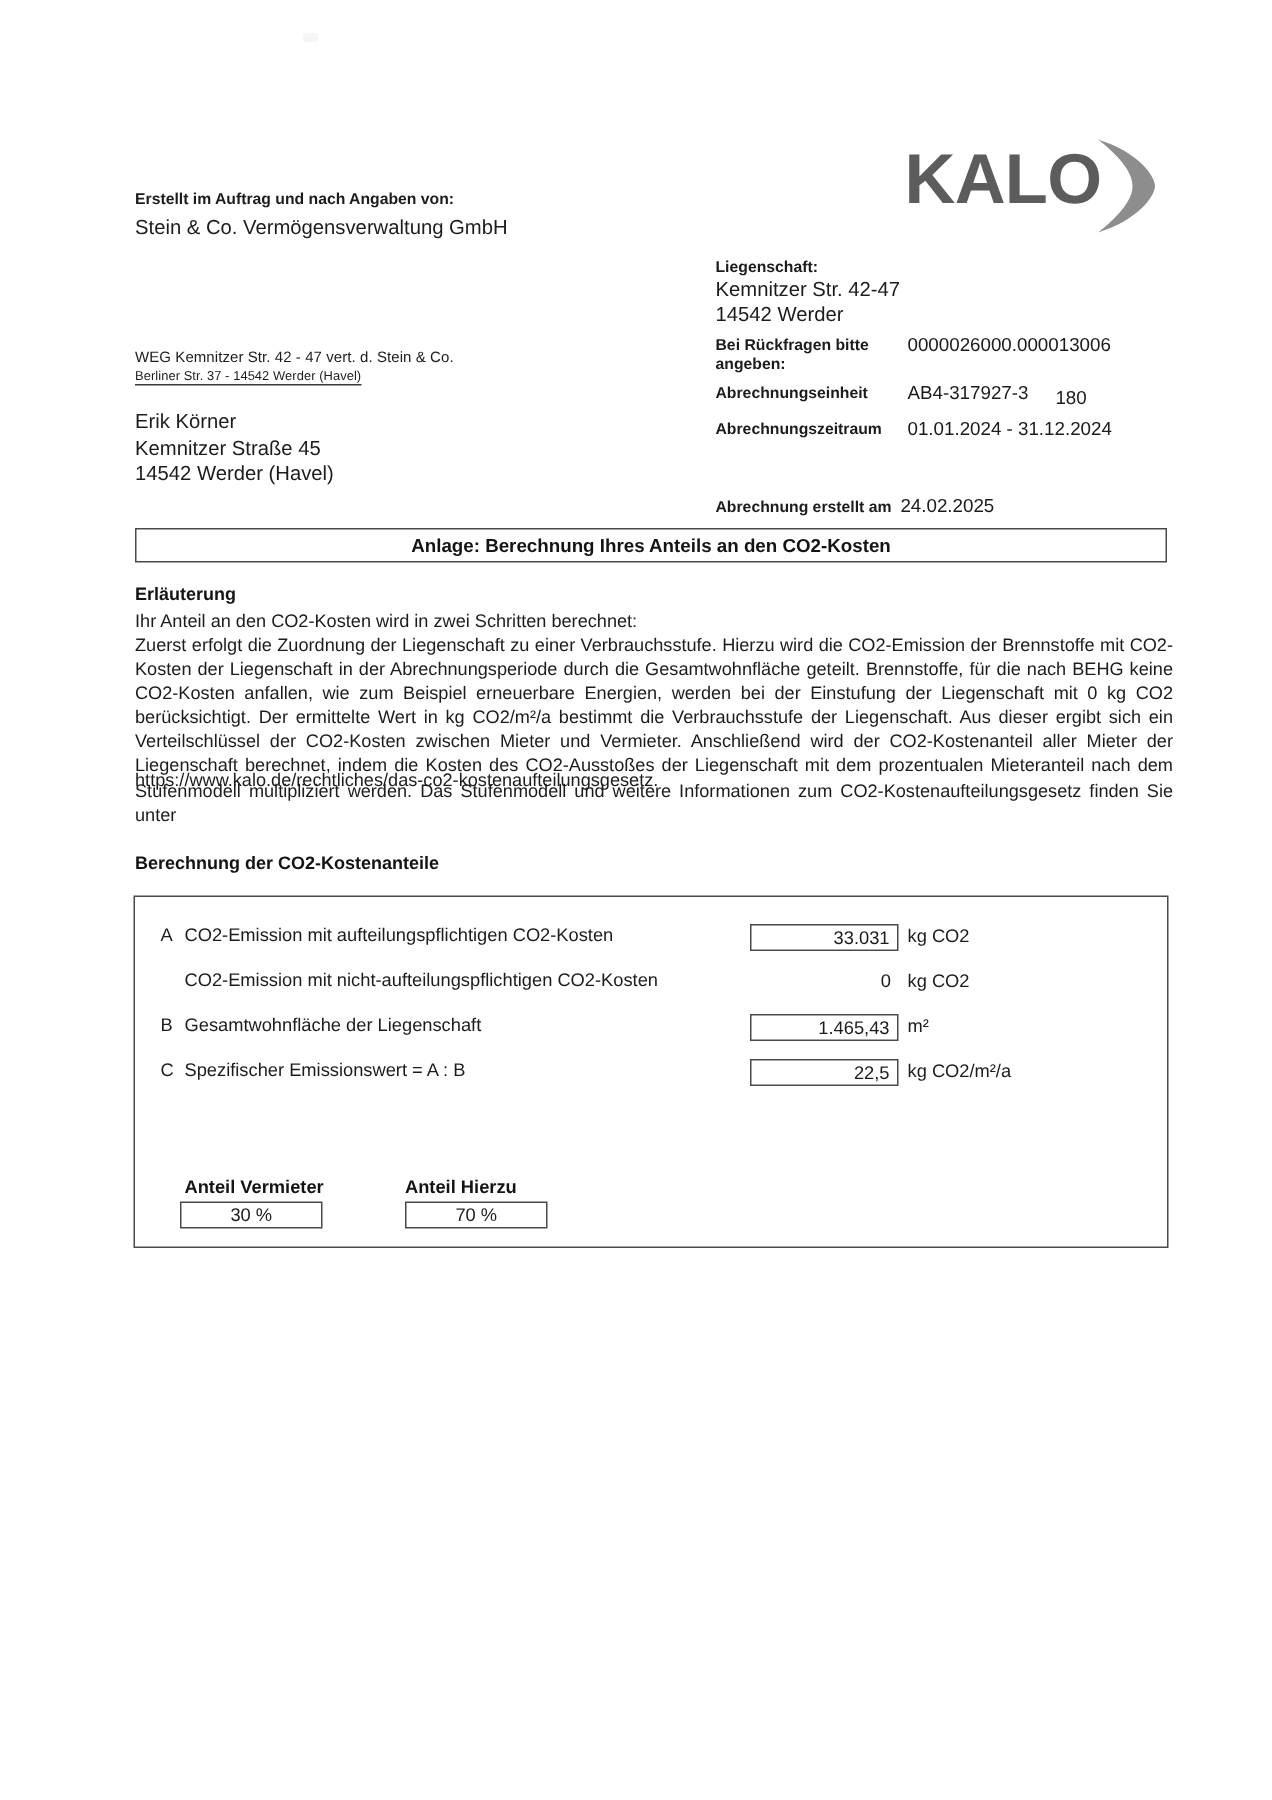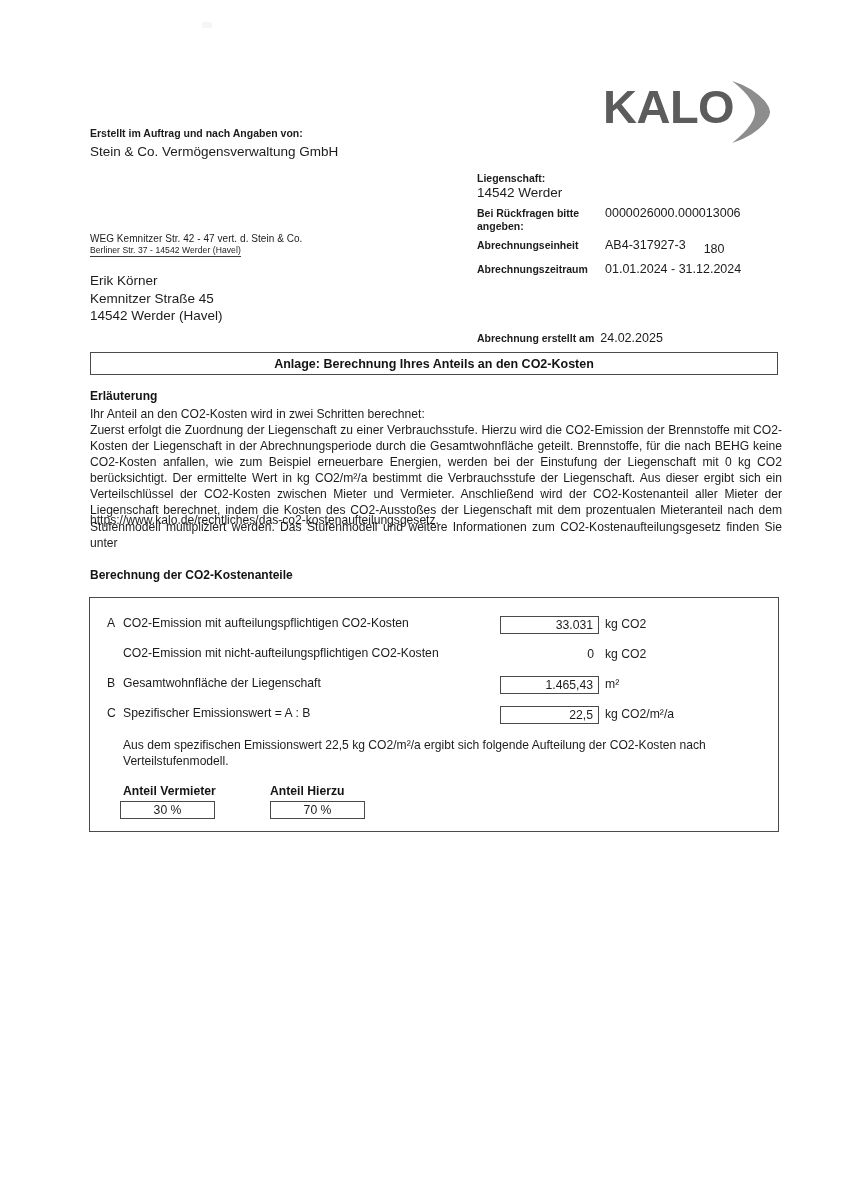--- a/index.html
+++ b/index.html
@@ -34,21 +34,21 @@
     font-size: 24.5px;
     font-weight: bold;
     letter-spacing: 0.2px;
     color: #151515;
   }
 
   
   .logo {
     position: absolute;
     left: 603px;
-    top: 81px;
+    top: 93px;
     width: 170px;
     height: 62px;
   }
   .logo-word {
     position: absolute;
     left: 0;
     top: 0;
     font-size: 47px;
     font-weight: bold;
     letter-spacing: -0.5px;
@@ -339,20 +339,21 @@
   <div class="sender-line2">Berliner Str. 37 - 14542 Werder (Havel)</div>
 
   <div class="recipient">
     <div>Erik Körner</div>
     <div>Kemnitzer Straße 45</div>
     <div>14542 Werder (Havel)</div>
   </div>
 
   <div class="info-block">
     <div class="info-label">Liegenschaft:</div>
+    <div class="info-big">Kemnitzer Str. 42-47</div>
     <div class="info-big">14542 Werder</div>
 
     <div class="info-row">
       <span class="k">Bei Rückfragen bitte angeben:</span><span class="v">0000026000.000013006</span>
     </div>
 
     <div class="info-row">
       <span class="k">Abrechnungseinheit</span><span class="v">AB4-317927-3</span><span class="v2">180</span>
     </div>
 
@@ -399,21 +400,20 @@
       <span class="unit">m²</span>
     </div>
 
     <div class="calc-row" style="top:108px">
       <span class="calc-letter">C</span>
       <span class="calc-label">Spezifischer Emissionswert = A : B</span>
       <span class="valbox">22,5</span>
       <span class="unit">kg CO2/m²/a</span>
     </div>
 
-    <div class="calc-note">Aus dem spezifischen Emissionswert 22,5 kg CO2/m²/a ergibt sich folgende Aufteilung der CO2-Kosten nach Verteilstufenmodell.</div>
 
     <div class="share-head" id="vermieter-head">Anteil Vermieter</div>
     <div class="share-box" id="vermieter-box">30 %</div>
 
     <div class="share-head" id="mieter-head">Anteil Hierzu</div>
     <div class="share-box" id="mieter-box">70 %</div>
 
   </div>
 
 </div>

